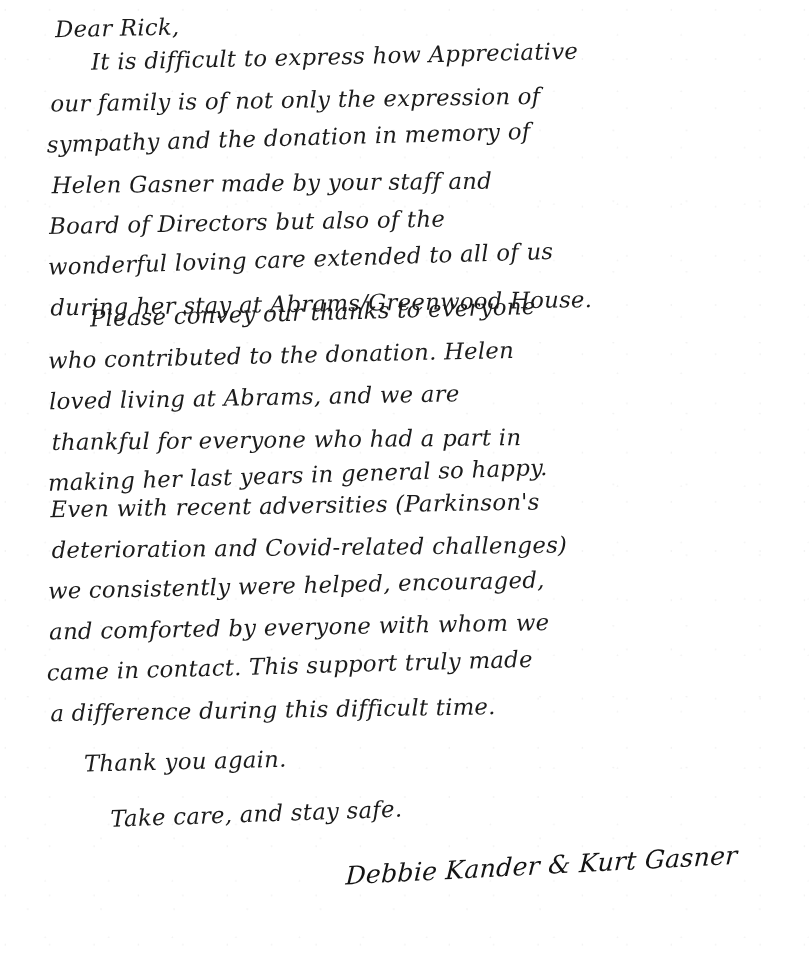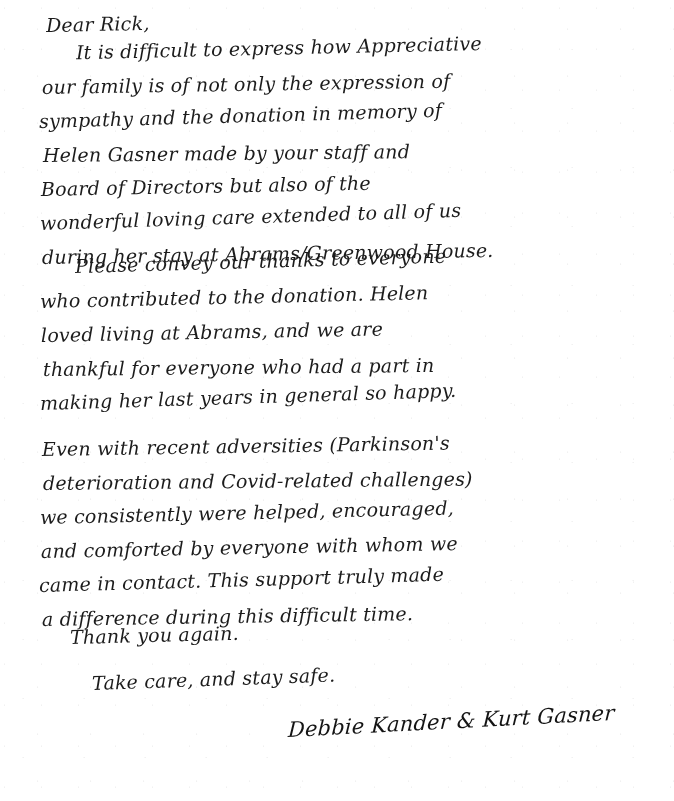--- a/index.html
+++ b/index.html
@@ -58,21 +58,21 @@
   
   .line.i0 { transform: rotate(-1.3deg); margin-left: 0px; }
   .line.i1 { transform: rotate(-0.9deg); margin-left: 2px; }
   .line.i2 { transform: rotate(-1.6deg); margin-left: -1px; }
   .line.i3 { transform: rotate(-0.6deg); margin-left: 3px; }
   .line.i4 { transform: rotate(-1.1deg); margin-left: 1px; }
   .line.i5 { transform: rotate(-1.8deg); margin-left: 0px; }
 
   .p1 { top: 44px; }
   .p2 { top: 258px; }
-  .p3 { top: 440px; }
+  .p3 { top: 416px; }
 
   .p1 .line { margin-bottom: 15px; }
   .p2 .line { margin-bottom: 15px; }
   .p3 .line { margin-bottom: 15px; }
 
   .indent { padding-left: 36px; }
 
   .closing {
     position: absolute;
     left: 70px;

